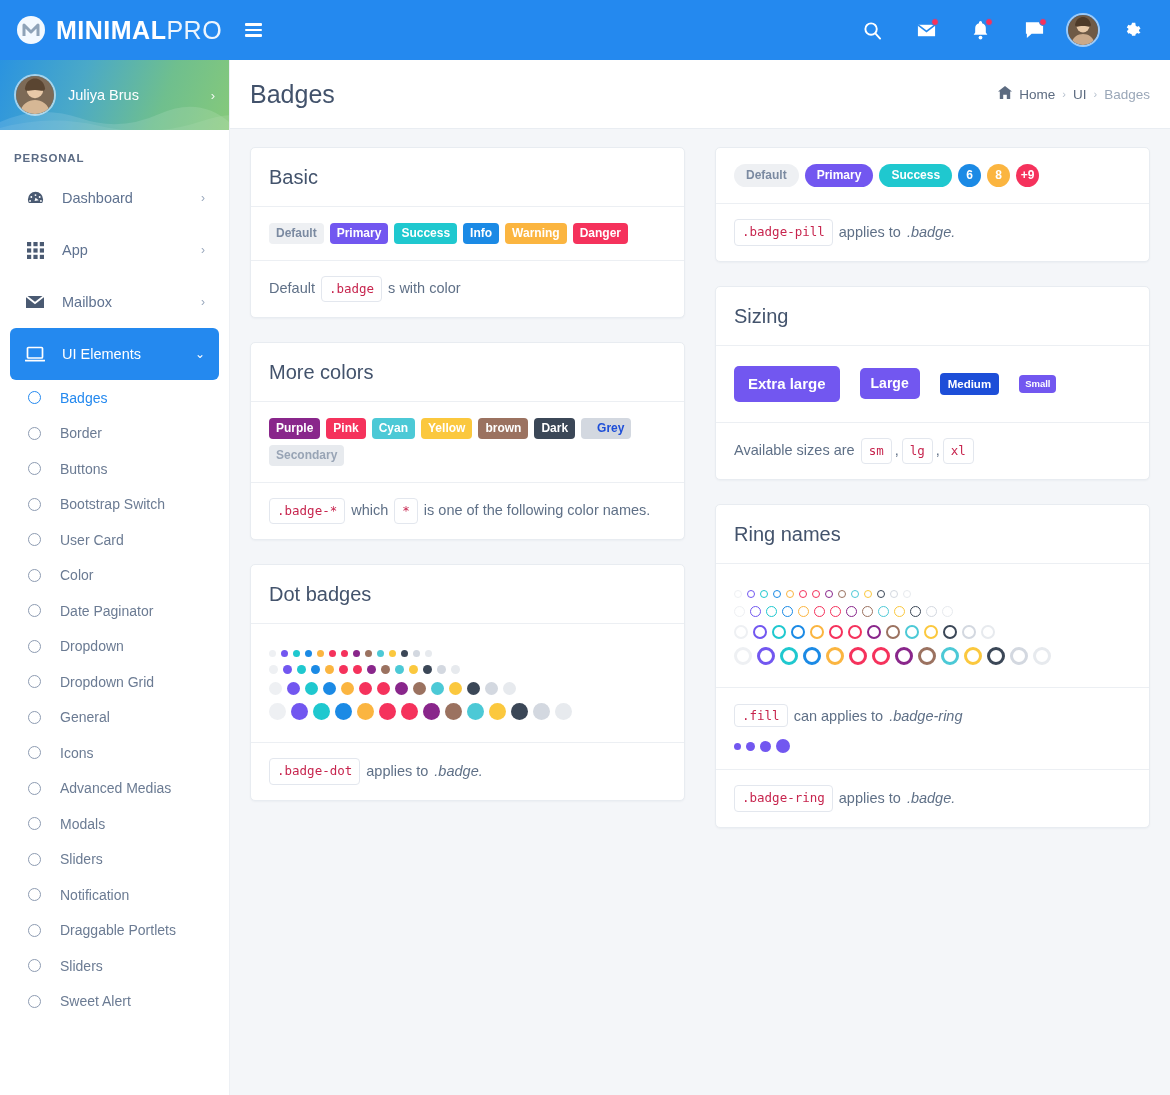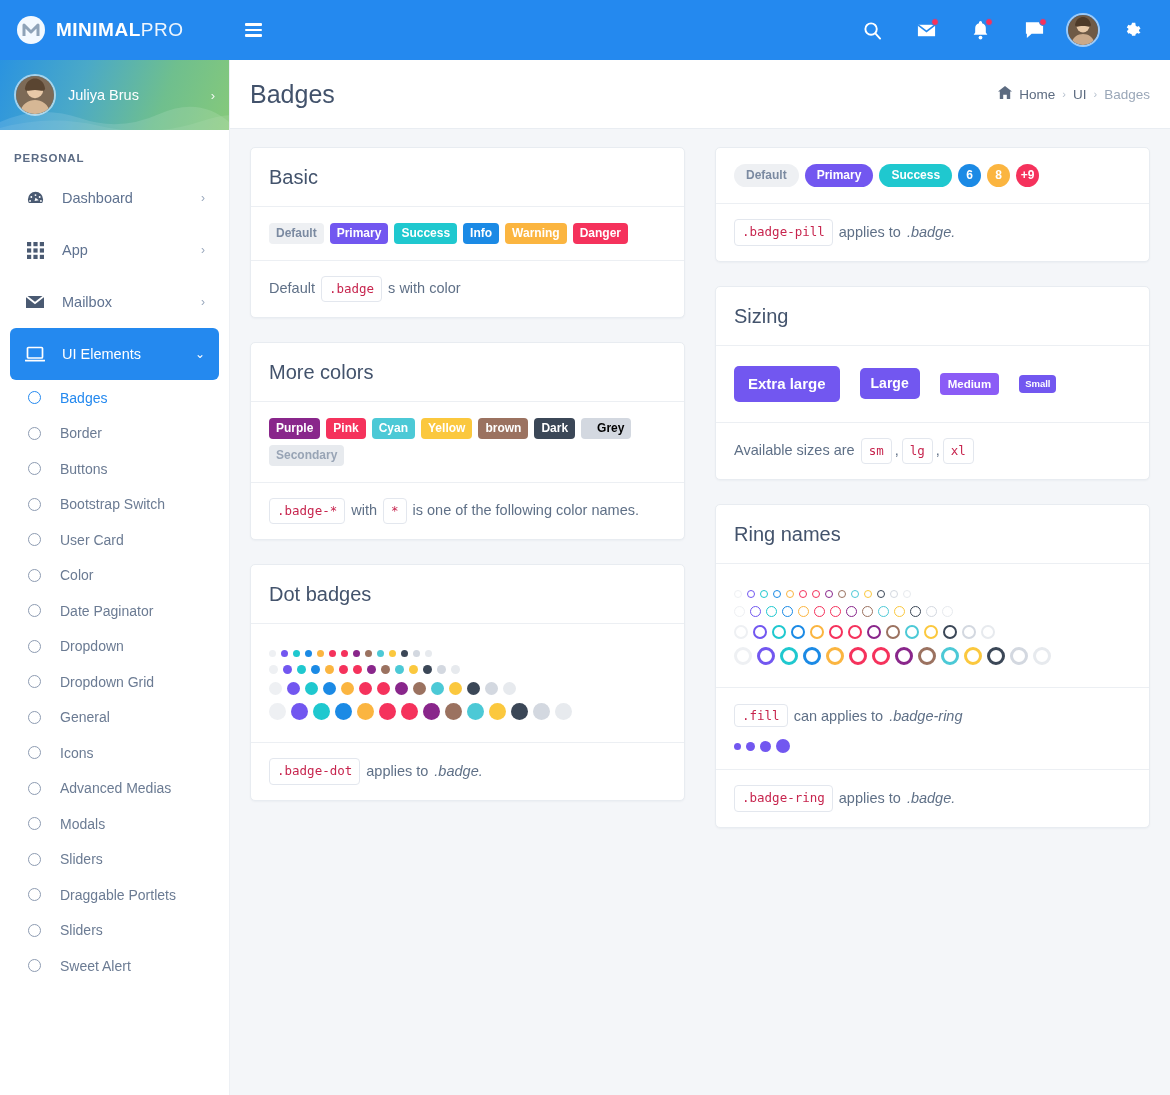--- a/index.html
+++ b/index.html
@@ -12,21 +12,21 @@
   
   .topbar {
     position: absolute; top: 0; left: 0; width: 1170px; height: 60px;
     background: #2489ef; display: flex; align-items: center; z-index: 30;
   }
   .brand {
     width: 230px; height: 60px; display: flex; align-items: center;
     padding-left: 16px; gap: 10px;
   }
   .brand-logo { width: 30px; height: 30px; flex: 0 0 30px; }
-  .brand-text { font-size: 19px; letter-spacing: .5px; color: #fff; white-space: nowrap; }
+  .brand-text { font-size: 25px; letter-spacing: .5px; color: #fff; white-space: nowrap; }
   .brand-text b { font-weight: bold; }
   .brand-text span { font-weight: 300; opacity: .92; }
   .hamburger {
     width: 46px; height: 60px; display: flex; align-items: center; justify-content: center;
     cursor: pointer;
   }
   .hamburger .bars { width: 17px; }
   .hamburger .bars i { display: block; height: 2.5px; background: #fff; margin: 3px 0; border-radius: 1px; }
   .top-actions {
     margin-left: auto; display: flex; align-items: center; gap: 10px; padding-right: 16px;
@@ -323,20 +323,24 @@
     <div class="sub-item">
         <span class="ring"></span>
         <span>Modals</span>
       </div>
     <div class="sub-item">
         <span class="ring"></span>
         <span>Sliders</span>
       </div>
     <div class="sub-item">
         <span class="ring"></span>
+        <span>Notification</span>
+      </div>
+    <div class="sub-item">
+        <span class="ring"></span>
         <span>Draggable Portlets</span>
       </div>
     <div class="sub-item">
         <span class="ring"></span>
         <span>Sliders</span>
       </div>
     <div class="sub-item">
         <span class="ring"></span>
         <span>Sweet Alert</span>
       </div>
@@ -388,28 +392,28 @@
       <div class="card">
         <div class="card-head">More colors</div>
         <div class="card-body">
           <div class="badge-row">
             <span class="badge" style="background:#89268b;">Purple</span>
             <span class="badge" style="background:#f5325c;">Pink</span>
             <span class="badge" style="background:#4cc9d6;">Cyan</span>
             <span class="badge" style="background:#fbc83e;">Yellow</span>
             <span class="badge" style="background:#9b7260;">brown</span>
             <span class="badge" style="background:#3b4757;">Dark</span>
-            <span class="badge" style="background:#d3d8e0;color:#000000;padding-left:16px;">Grey</span>
+            <span class="badge" style="background:#d3d8e0;color:#1d4ed8;padding-left:16px;">Grey</span>
             <span class="badge" style="background:#e7eaee;color:#98a4b5;">Secondary</span>
           </div>
         </div>
         <div class="card-foot">
           <span class="foot-line">
             <code class="code">.badge-*</code>
-            <span>with</span>
+            <span>which</span>
             <code class="code">*</code>
             <span>is one of the following color names.</span>
           </span>
         </div>
       </div>
 
       <div class="card">
         <div class="card-head">Dot badges</div>
         <div class="card-body" style="padding:22px 18px 20px;">
           <div class="dotgrid">
@@ -511,21 +515,21 @@
           </span>
         </div>
       </div>
 
       <div class="card">
         <div class="card-head">Sizing</div>
         <div class="card-body" style="padding:20px 18px;">
           <div class="badge-row" style="gap:20px;">
             <span class="badge sz-xl" style="background:#7257f0;">Extra large</span>
             <span class="badge sz-lg" style="background:#7257f0;">Large</span>
-            <span class="badge sz-md" style="background:#8b5cf6;">Medium</span>
+            <span class="badge sz-md" style="background:#1d4ed8;">Medium</span>
             <span class="badge sz-sm" style="background:#7257f0;">Small</span>
           </div>
         </div>
         <div class="card-foot">
           <span class="foot-line" style="gap:3px;">
             <span style="margin-right:3px;">Available sizes are</span>
             <code class="code">sm</code>
             <span>,</span>
             <code class="code">lg</code>
             <span>,</span>

